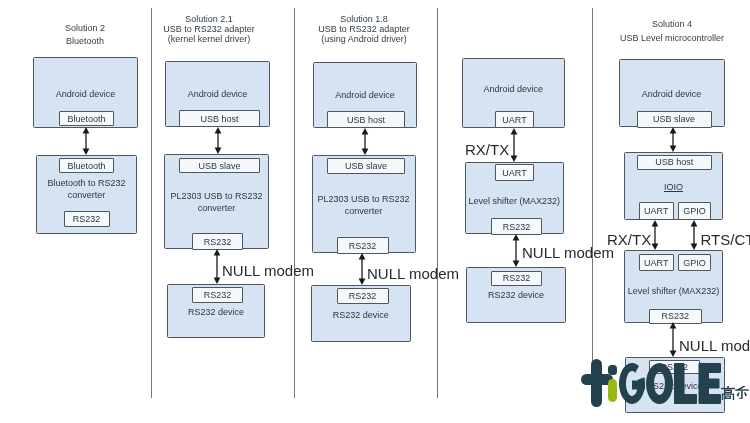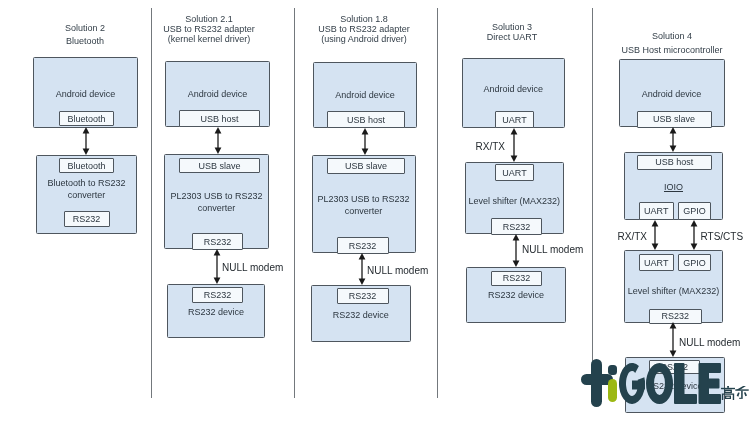--- a/index.html
+++ b/index.html
@@ -6,21 +6,21 @@
   #canvas{position:relative;width:750px;height:423px;background:#ffffff;overflow:hidden;
           font-family:"Liberation Sans","DejaVu Sans",sans-serif;}
   .divider{position:absolute;width:1.4px;background:#73787c;}
   .col-title{position:absolute;text-align:center;font-size:9px;color:#35404a;white-space:nowrap;}
   .box{position:absolute;background:#d5e3f2;border:1.5px solid #4e565e;border-radius:1.5px;box-sizing:border-box;}
   .box-label{position:absolute;left:0;width:100%;text-align:center;font-size:9px;line-height:10px;
              color:#2d3740;white-space:nowrap;}
   .port{position:absolute;background:#f5f9fc;border:1.5px solid #4e565e;border-radius:1px;box-sizing:border-box;
         display:flex;align-items:center;justify-content:center;font-size:9px;color:#2d3740;white-space:nowrap;}
   .arrow{position:absolute;}
-  .link-label{position:absolute;font-size:10px;color:#252b30;white-space:nowrap;}
+  .link-label{position:absolute;font-size:15px;color:#252b30;white-space:nowrap;}
   .wm-shape{position:absolute;}
 </style>
 </head>
 <body>
 
 <div id="canvas">
 
   <div class="divider" style="left:150.6px;top:8px;height:390px;"></div>
   <div class="divider" style="left:293.6px;top:8px;height:390px;"></div>
   <div class="divider" style="left:436.6px;top:8px;height:390px;"></div>
@@ -120,24 +120,20 @@
     <path d="M5 0 L1.6 6.6 L8.4 6.6 Z" fill="#1a1a1a"></path>
     <path d="M5 32 L1.6 25.4 L8.4 25.4 Z" fill="#1a1a1a"></path>
   </svg>
   <div class="link-label" style="left:367px;top:264.5px;">NULL modem</div>
 
   <div class="box" style="left:311px;top:285px;width:99.5px;height:57px;">
     <div class="port" style="left:24.5px;top:2px;width:52px;height:16px;">RS232</div>
     <div class="box-label" style="top:24px;">RS232 device</div>
   </div>
 
-  <div class="col-title" style="left:452px;width:120px;top:22px;line-height:10px;">
-    <div>Solution 3</div>
-    <div>Direct UART</div>
-  </div>
 
   <div class="box" style="left:461.5px;top:58px;width:103.5px;height:70px;">
     <div class="box-label" style="top:24.5px;">Android device</div>
     <div class="port" style="left:32.5px;top:52px;width:39px;height:17px;">UART</div>
   </div>
 
   <svg class="arrow" style="left:508.5px;top:128px;" width="10" height="34" viewBox="0 0 10 34">
     <line x1="5" y1="4" x2="5" y2="30" stroke="#1a1a1a" stroke-width="1.3"></line>
     <path d="M5 0 L1.6 6.6 L8.4 6.6 Z" fill="#1a1a1a"></path>
     <path d="M5 34 L1.6 27.4 L8.4 27.4 Z" fill="#1a1a1a"></path>
@@ -155,23 +151,23 @@
     <path d="M5 0 L1.6 6.6 L8.4 6.6 Z" fill="#1a1a1a"></path>
     <path d="M5 33 L1.6 26.4 L8.4 26.4 Z" fill="#1a1a1a"></path>
   </svg>
   <div class="link-label" style="left:522px;top:244px;">NULL modem</div>
 
   <div class="box" style="left:466px;top:267px;width:100px;height:55.5px;">
     <div class="port" style="left:24px;top:2.5px;width:51px;height:15px;">RS232</div>
     <div class="box-label" style="top:22px;">RS232 device</div>
   </div>
 
-  <div class="col-title" style="left:611px;width:122px;top:29px;line-height:14px;">
+  <div class="col-title" style="left:611px;width:122px;top:17px;line-height:14px;">
     <div>Solution 4</div>
-    <div>USB Host microcontroller</div>
+    <div>USB Level microcontroller</div>
   </div>
 
   <div class="box" style="left:618.5px;top:59px;width:106px;height:68px;">
     <div class="box-label" style="top:29px;">Android device</div>
     <div class="port" style="left:17px;top:51px;width:75px;height:16.5px;">USB slave</div>
   </div>
 
   <svg class="arrow" style="left:668px;top:126.5px;" width="10" height="25" viewBox="0 0 10 25">
     <line x1="5" y1="4" x2="5" y2="21" stroke="#1a1a1a" stroke-width="1.3"></line>
     <path d="M5 0 L1.6 6.6 L8.4 6.6 Z" fill="#1a1a1a"></path>

